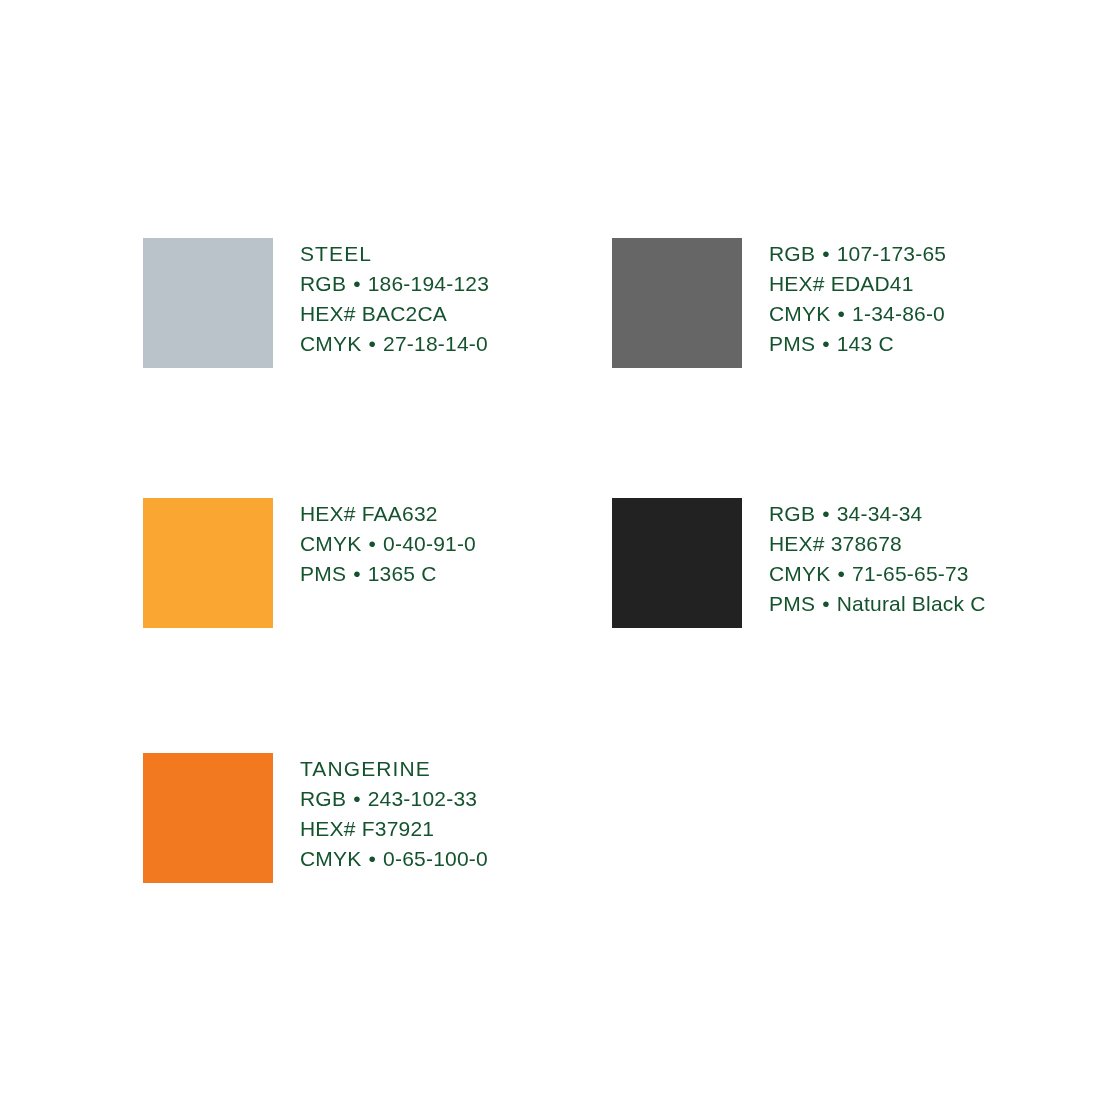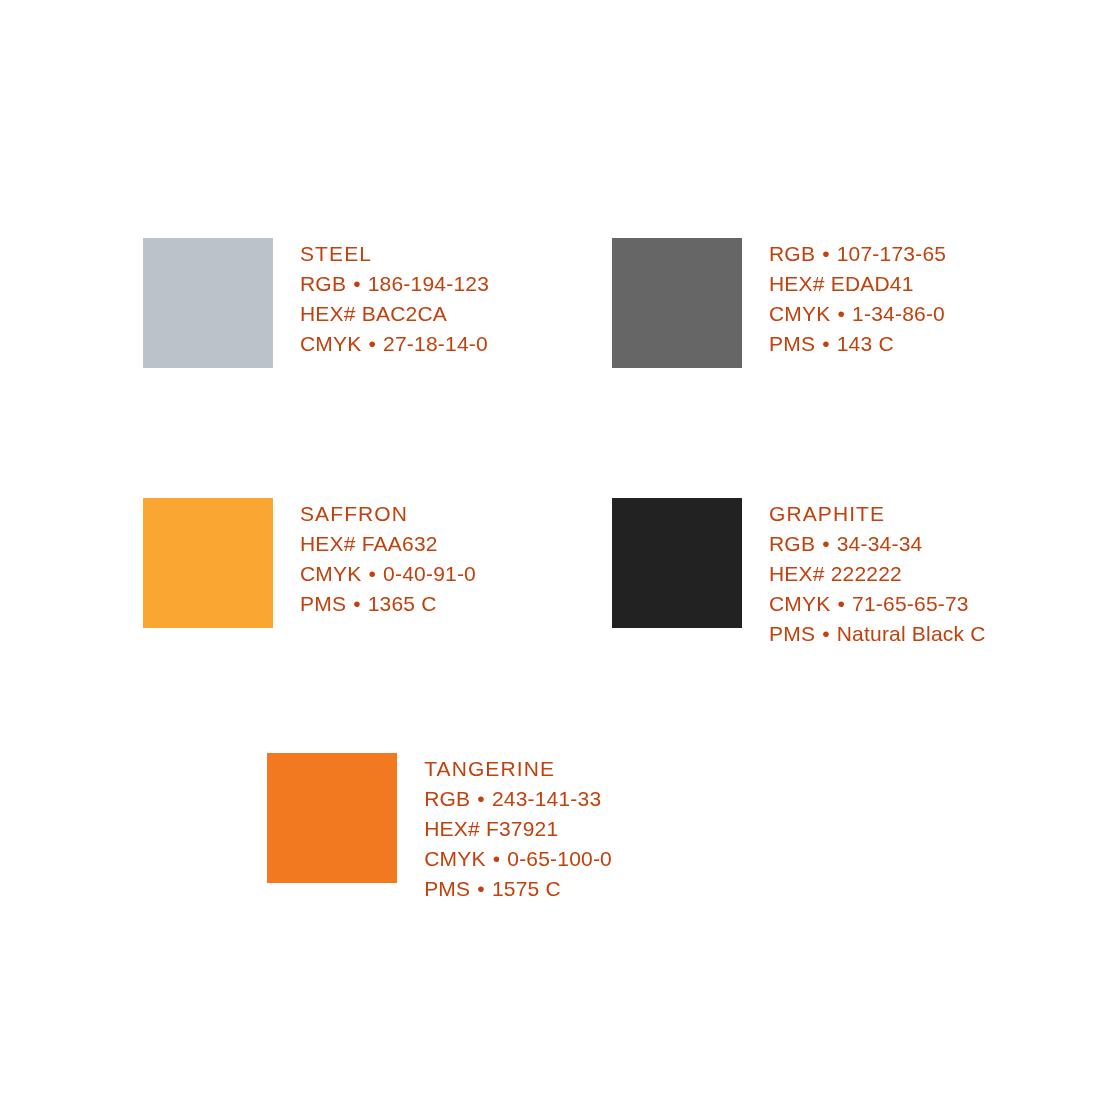--- a/index.html
+++ b/index.html
@@ -29,21 +29,20 @@
     left: 143px;
     top: 238px;
     width: 900px;
     display: grid;
     grid-template-columns: 469px 469px;
     grid-auto-rows: 260px;
   }
   
   .swatch-grid > .color-entry:nth-child(5) {
     margin-top: -5px;
-    justify-content: flex-end;
   }
 
   .color-entry {
     display: flex;
     align-items: flex-start;
     gap: 0;
   }
   .color-entry.is-empty {
     visibility: hidden;
   }
@@ -52,21 +51,21 @@
     width: 130px;
     height: 130px;
     flex: 0 0 130px;
   }
 
   .spec-block {
     margin-left: 27px;
     padding-top: 1px;
     font-size: 21px;
     line-height: 30px;
-    color: #c2410c;
+    color: #14532d;
     letter-spacing: 0.2px;
     white-space: nowrap;
   }
 
   .spec-line {
     display: block;
   }
   .spec-name {
     letter-spacing: 1.1px;
   }
@@ -93,41 +92,38 @@
         <div class="spec-block">
           <span class="spec-line"><span>RGB</span><span class="spec-sep"> • </span><span>107-173-65</span></span>
           <span class="spec-line"><span>HEX#</span> <span>EDAD41</span></span>
           <span class="spec-line"><span>CMYK</span><span class="spec-sep"> • </span><span>1-34-86-0</span></span>
           <span class="spec-line"><span>PMS</span><span class="spec-sep"> • </span><span>143 C</span></span>
         </div>
       </div>
       <div class="color-entry">
         <div class="swatch-chip" style="background-color: rgb(250, 166, 50);"></div>
         <div class="spec-block">
-          <span class="spec-line spec-name">SAFFRON</span>
           <span class="spec-line"><span>HEX#</span> <span>FAA632</span></span>
           <span class="spec-line"><span>CMYK</span><span class="spec-sep"> • </span><span>0-40-91-0</span></span>
           <span class="spec-line"><span>PMS</span><span class="spec-sep"> • </span><span>1365 C</span></span>
         </div>
       </div>
       <div class="color-entry">
         <div class="swatch-chip" style="background-color: rgb(34, 34, 34);"></div>
         <div class="spec-block">
-          <span class="spec-line spec-name">GRAPHITE</span>
           <span class="spec-line"><span>RGB</span><span class="spec-sep"> • </span><span>34-34-34</span></span>
-          <span class="spec-line"><span>HEX#</span> <span>222222</span></span>
+          <span class="spec-line"><span>HEX#</span> <span>378678</span></span>
           <span class="spec-line"><span>CMYK</span><span class="spec-sep"> • </span><span>71-65-65-73</span></span>
           <span class="spec-line"><span>PMS</span><span class="spec-sep"> • </span><span>Natural Black C</span></span>
         </div>
       </div>
       <div class="color-entry">
         <div class="swatch-chip" style="background-color: rgb(243, 121, 33);"></div>
         <div class="spec-block">
           <span class="spec-line spec-name">TANGERINE</span>
-          <span class="spec-line"><span>RGB</span><span class="spec-sep"> • </span><span>243-141-33</span></span>
+          <span class="spec-line"><span>RGB</span><span class="spec-sep"> • </span><span>243-102-33</span></span>
           <span class="spec-line"><span>HEX#</span> <span>F37921</span></span>
           <span class="spec-line"><span>CMYK</span><span class="spec-sep"> • </span><span>0-65-100-0</span></span>
-          <span class="spec-line"><span>PMS</span><span class="spec-sep"> • </span><span>1575 C</span></span>
         </div>
       </div>
       <div class="color-entry is-empty"></div>
     </div>
 </div>
 
 </body></html>

